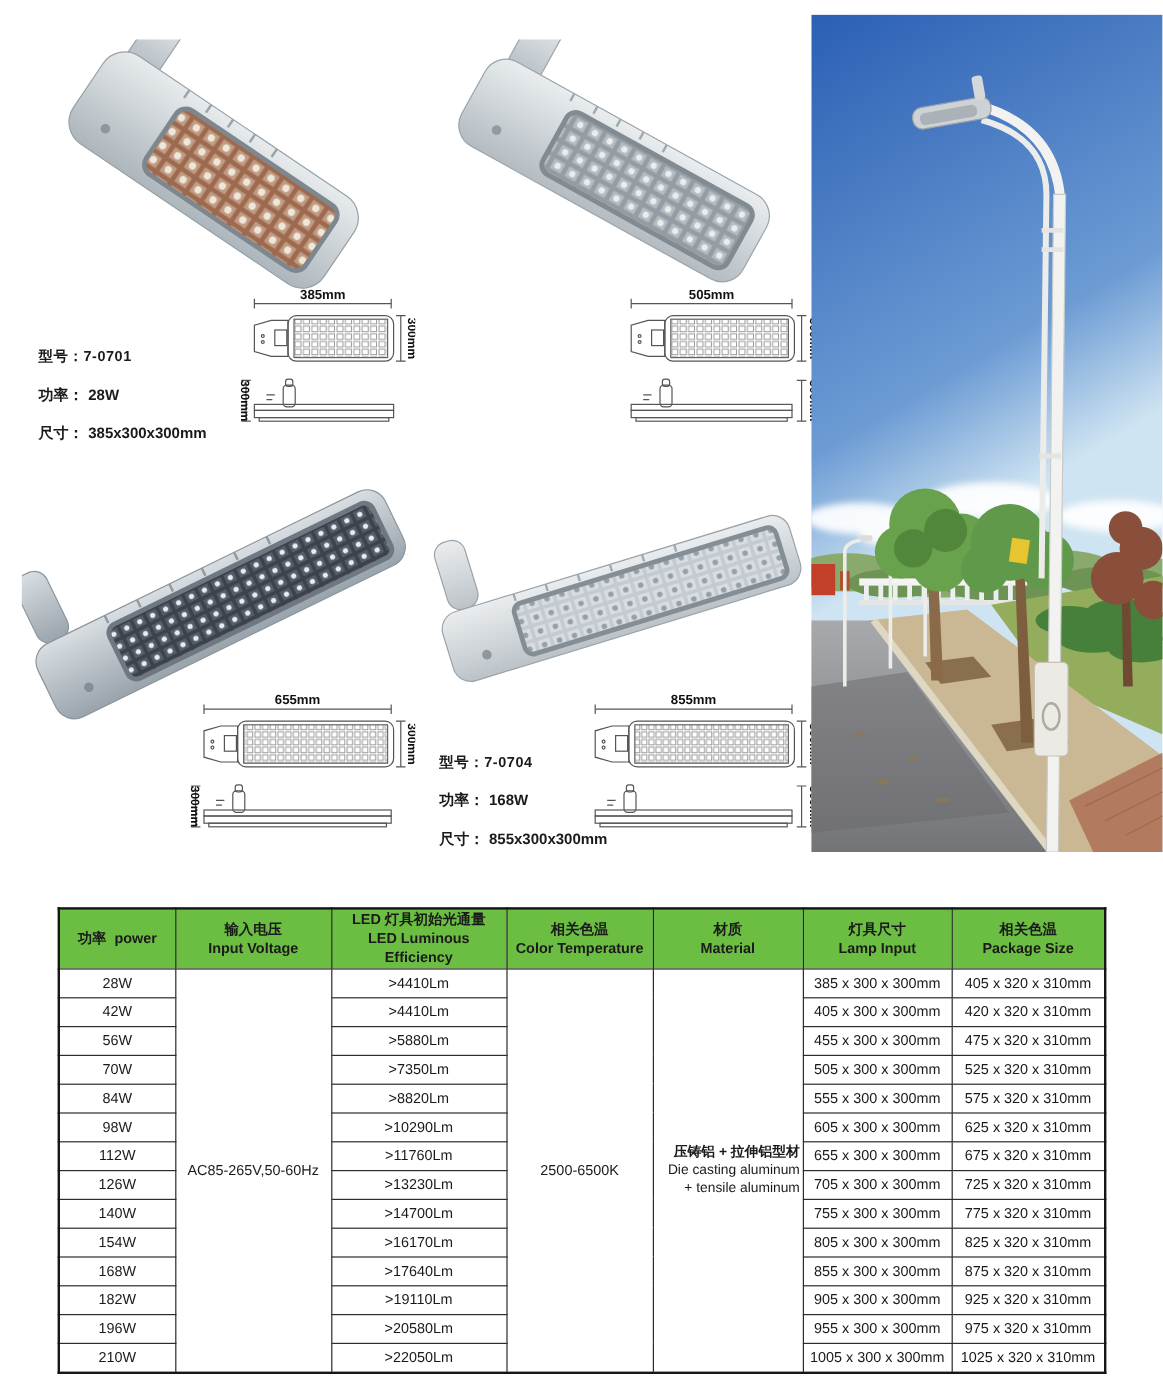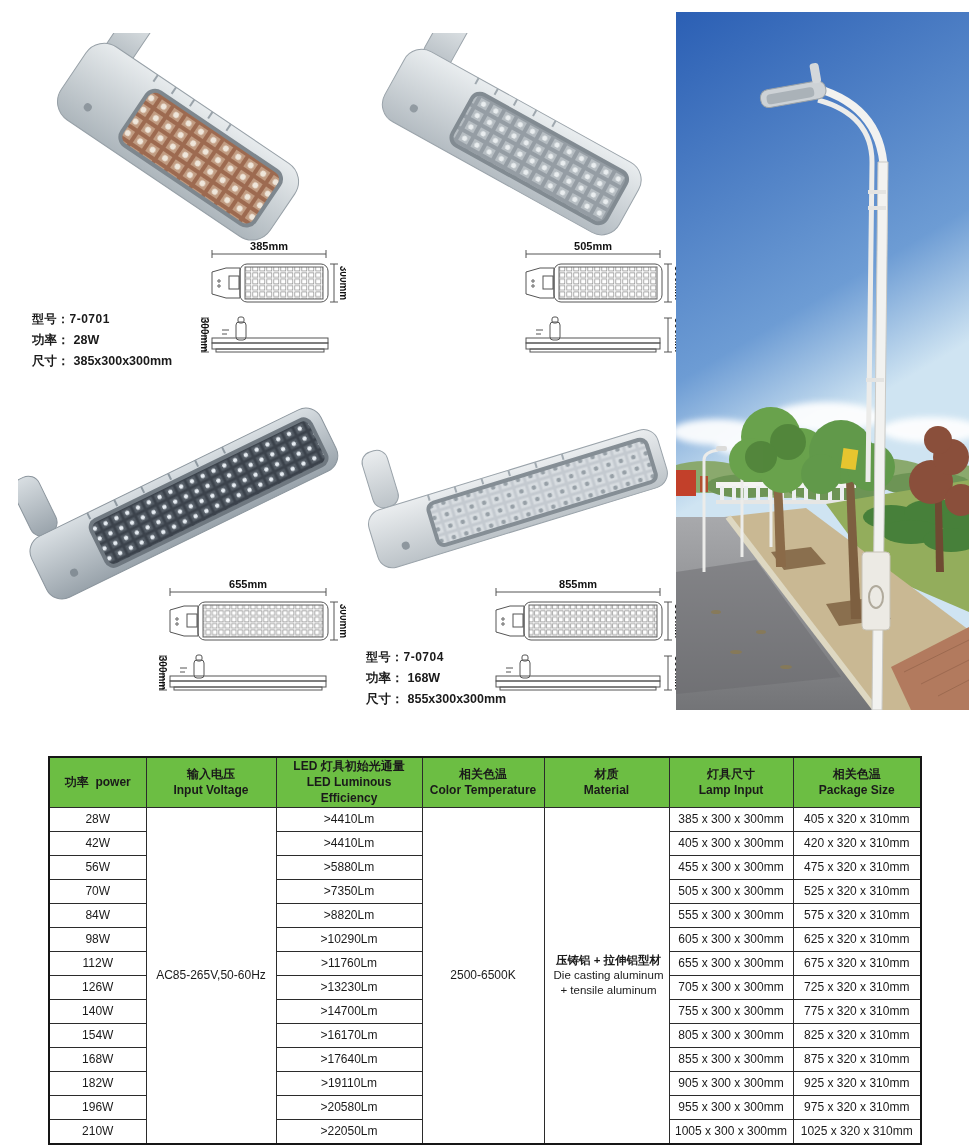--- a/index.html
+++ b/index.html
@@ -6,34 +6,34 @@
   .page{position:relative;width:969px;height:1147px;background:#ffffff;overflow:hidden;
         font-family:"Liberation Sans","DejaVu Sans",sans-serif;color:#1a1a1a;}
   .card{position:absolute;}
   #card1{left:18px;top:30px;width:330px;height:352px;}
   #card2{left:352px;top:30px;width:330px;height:352px;}
   #card3{left:18px;top:388px;width:330px;height:332px;}
   #card4{left:352px;top:388px;width:330px;height:332px;}
   .photo{position:absolute;left:0;top:0;right:0;bottom:118px;display:flex;align-items:center;justify-content:center;overflow:hidden;}
   .info{position:absolute;left:14px;bottom:12px;width:170px;}
   .model-line{font-size:12px;font-weight:bold;letter-spacing:.5px;}
-  .spec-line{font-size:12.5px;font-weight:bold;margin-top:4px;}
+  .spec-line{font-size:12.5px;font-weight:bold;margin-top:15px;}
   .spec-line .v{margin-left:4px;}
   .diagram{position:absolute;right:2px;bottom:16px;}
   .dgm text{font-weight:bold;fill:#111;}
   
   #street{position:absolute;left:676px;top:12px;width:293px;height:698px;overflow:hidden;}
   
   #spec{position:absolute;left:48px;top:756px;width:872px;}
   table{width:100%;border-collapse:collapse;table-layout:fixed;}
   th,td{border:1px solid #2b2b2b;}
   table{border:2px solid #161616;}
   th{background:#6cbe43;height:46px;font-size:12px;line-height:1.35;font-weight:bold;padding:0 2px;}
   td{height:23px;text-align:center;font-size:12px;padding:0 2px;white-space:nowrap;}
-  td.material{text-align:center;font-size:11.5px;line-height:1.3;padding-left:6px;white-space:normal;}
+  td.material{text-align:right;font-size:11.5px;line-height:1.3;padding-left:6px;white-space:normal;}
   td.material .mat-zh{font-weight:bold;}
 </style>
 </head>
 <body>
 
 <div class="page">
 
   <div class="card" id="card1">
     <div class="photo">
       <svg width="305" height="228" viewBox="0 0 305 228">

